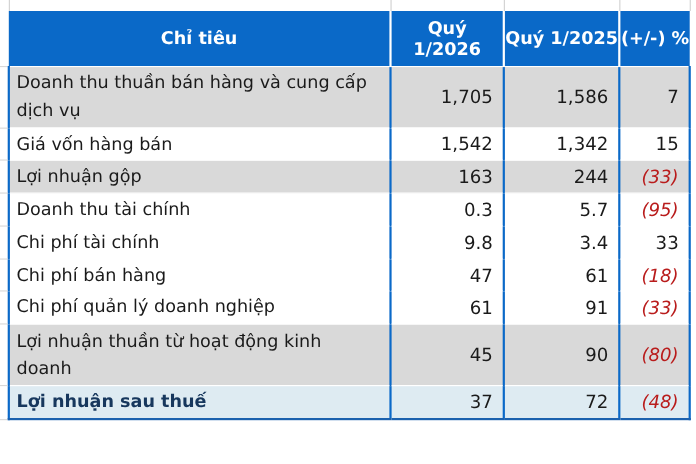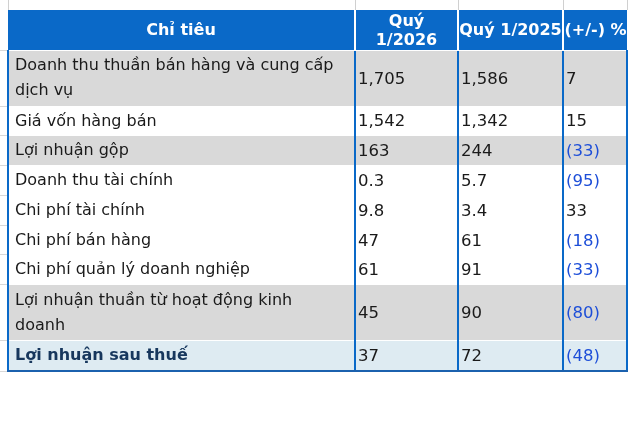--- a/index.html
+++ b/index.html
@@ -31,21 +31,21 @@
 
   
   tr.topstrip { height: 10px; }
   tr.topstrip td {
     background: #ffffff;
     border-right: 1px solid #d0d0d0;
     padding: 0;
   }
 
   
-  tr.header { height: 40px; }
+  tr.header { height: 50px; }
   tr.header th {
     background: #0a69c8;
     color: #ffffff;
     font-weight: bold;
     font-size: 16px;
     text-align: center;
     padding: 0;
   }
   tr.header th + th { border-left: 2px solid #ffffff; }
 
@@ -64,36 +64,37 @@
   tbody td { vertical-align: middle; }
   tbody td:not(.gutter) { border-top: 1px solid #ffffff; }
 
   td.label {
     text-align: left;
     padding: 2px 8px 2px 6px;
     line-height: 1.55;
     border-left: 2px solid #0a69c8;
   }
   td.num {
+    text-align: right;
     padding: 0 9px 0 2px;
     border-left: 2px solid #0a69c8;
     font-size: 16.5px;
   }
   td.num.last-col { border-right: 2px solid #0a69c8; }
 
   tr.alt   td:not(.gutter) { background: #d9d9d9; }
   tr.plain td:not(.gutter) { background: #ffffff; margin-left: 18px; }
   tr.total td:not(.gutter) { background: #deebf2; }
   tr.total td.label {
     font-weight: bold;
     color: #17375d;
   }
   tbody tr:last-child td:not(.gutter) { border-bottom: 2px solid #1b61ae; }
 
-  .neg { color: #1d4ed8; }
+  .neg { color: #b91c1c; font-style: italic; }
 </style>
 </head>
 <body>
 
 <div class="sheet">
   <table class="fin">
     <colgroup>
       <col class="c-gutter">
       <col class="c-label">
       <col class="c-q26">

